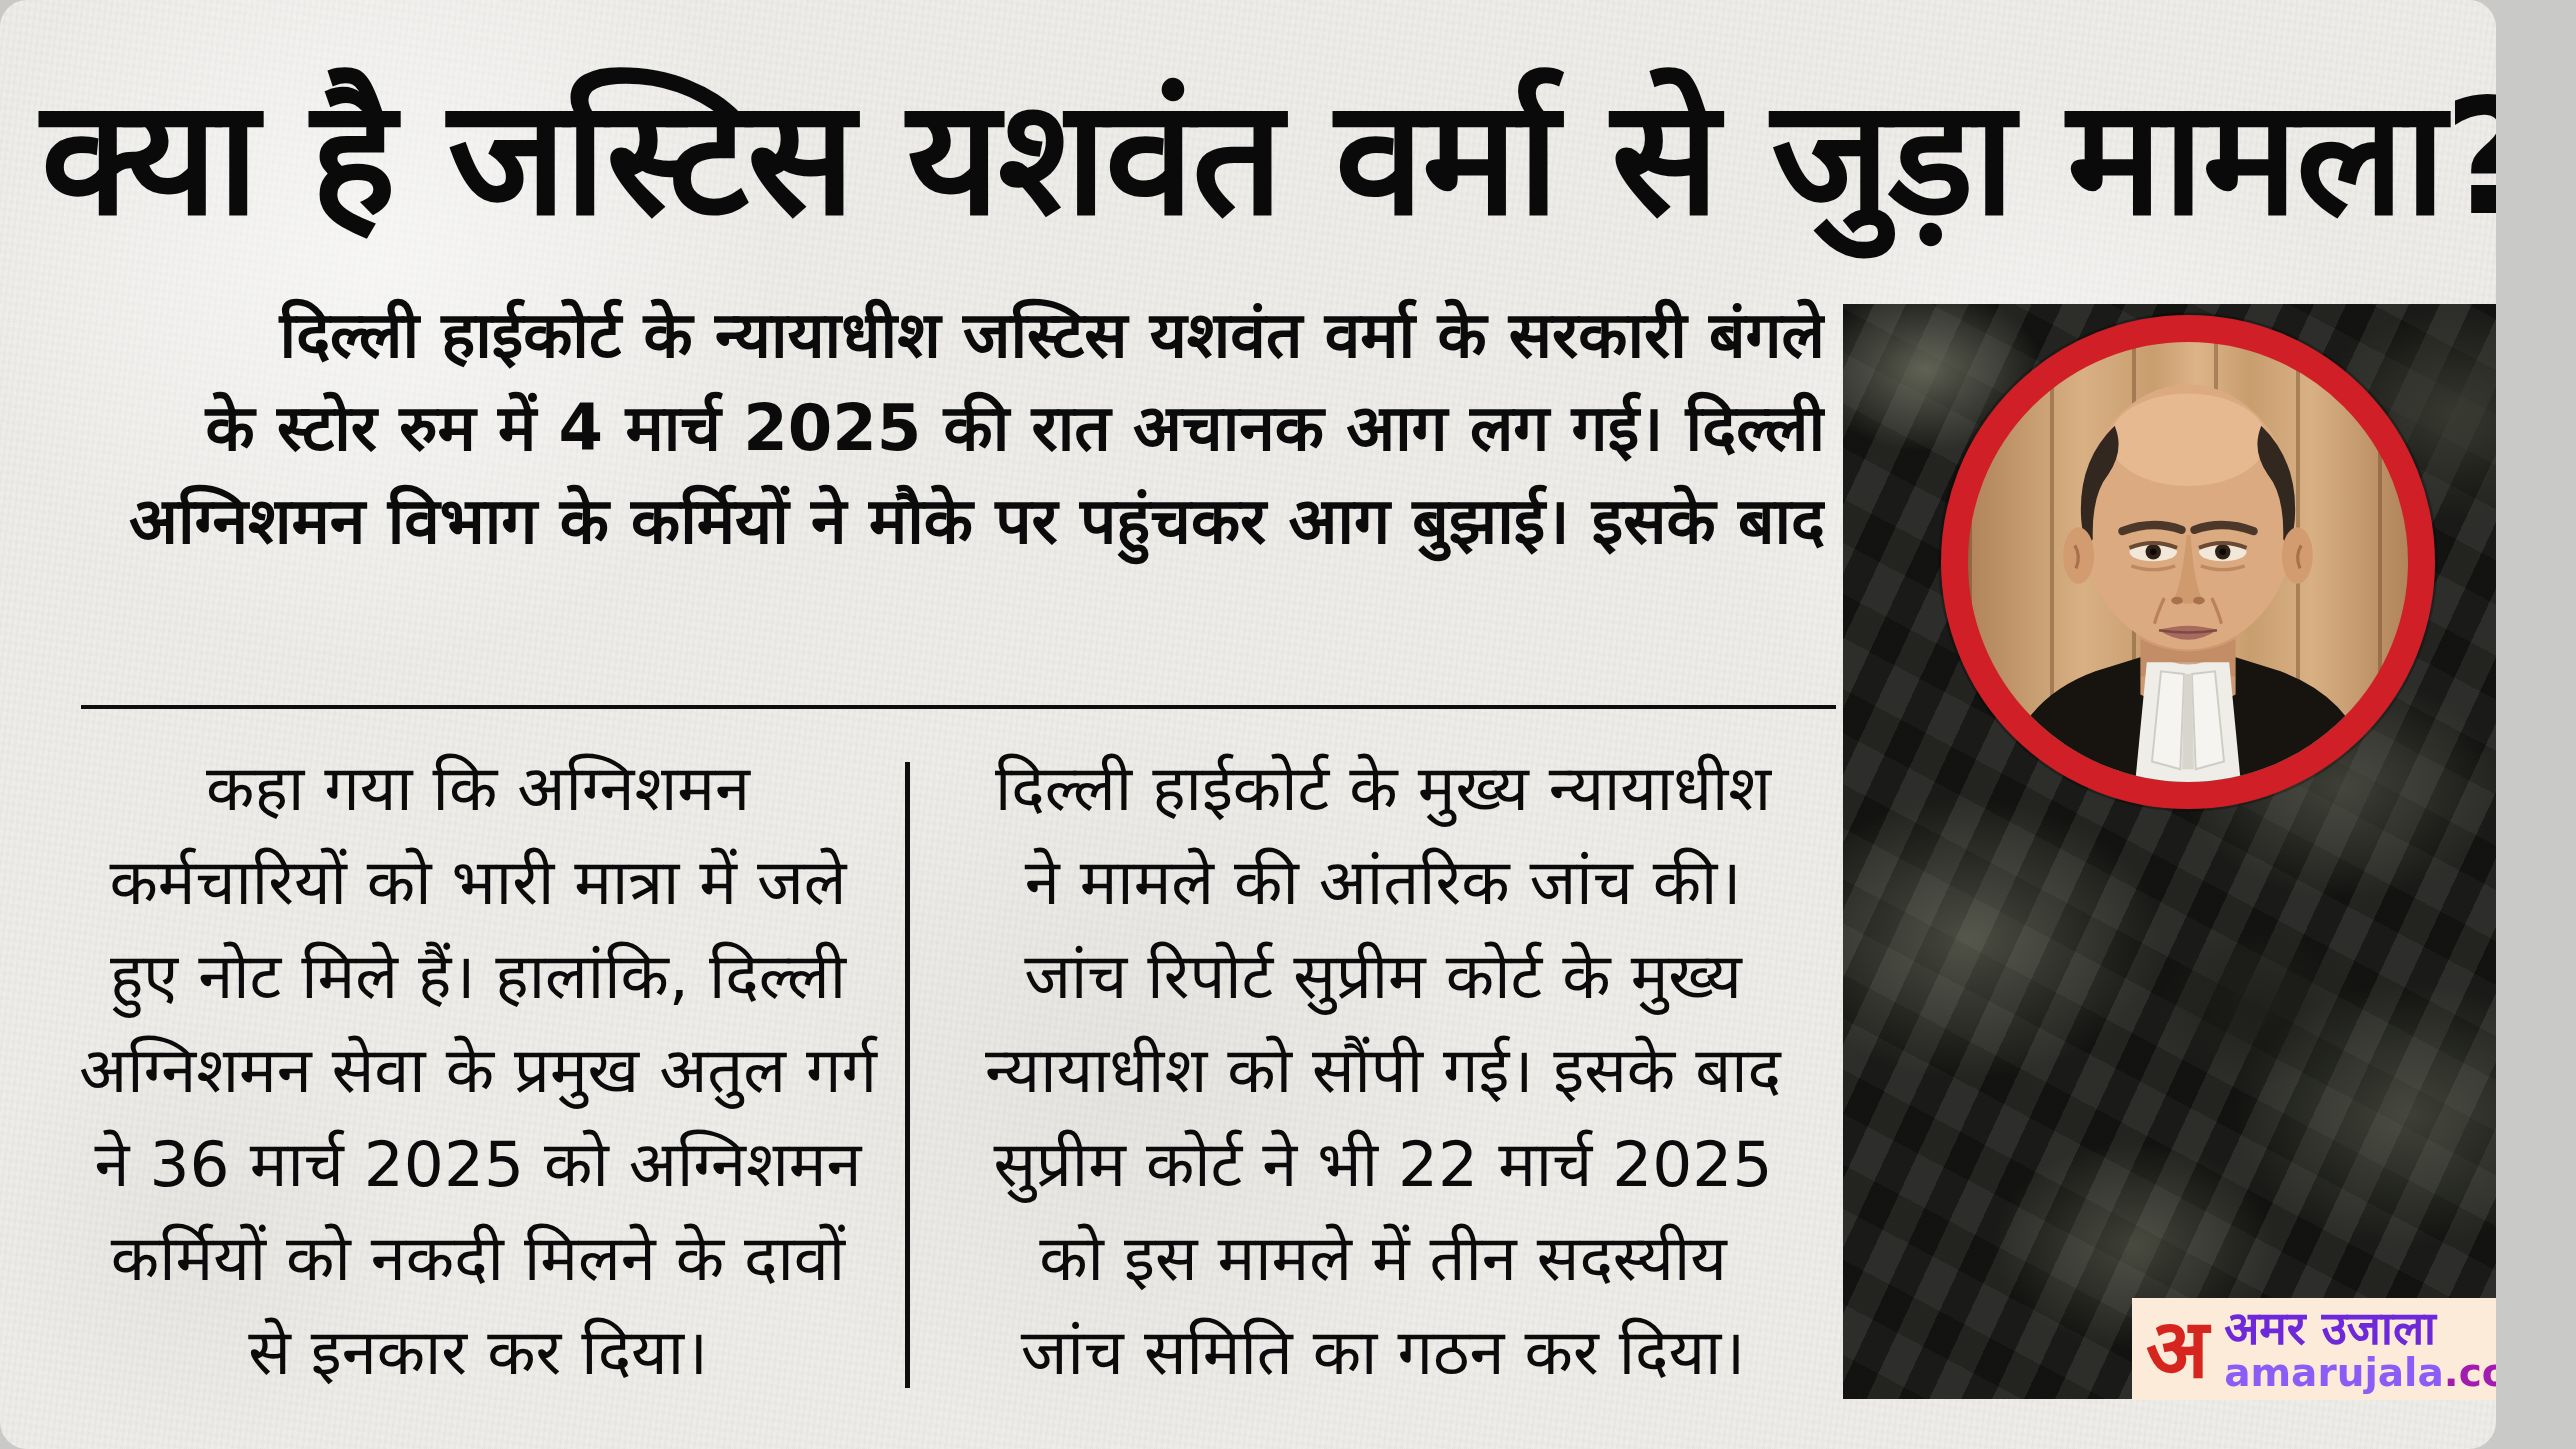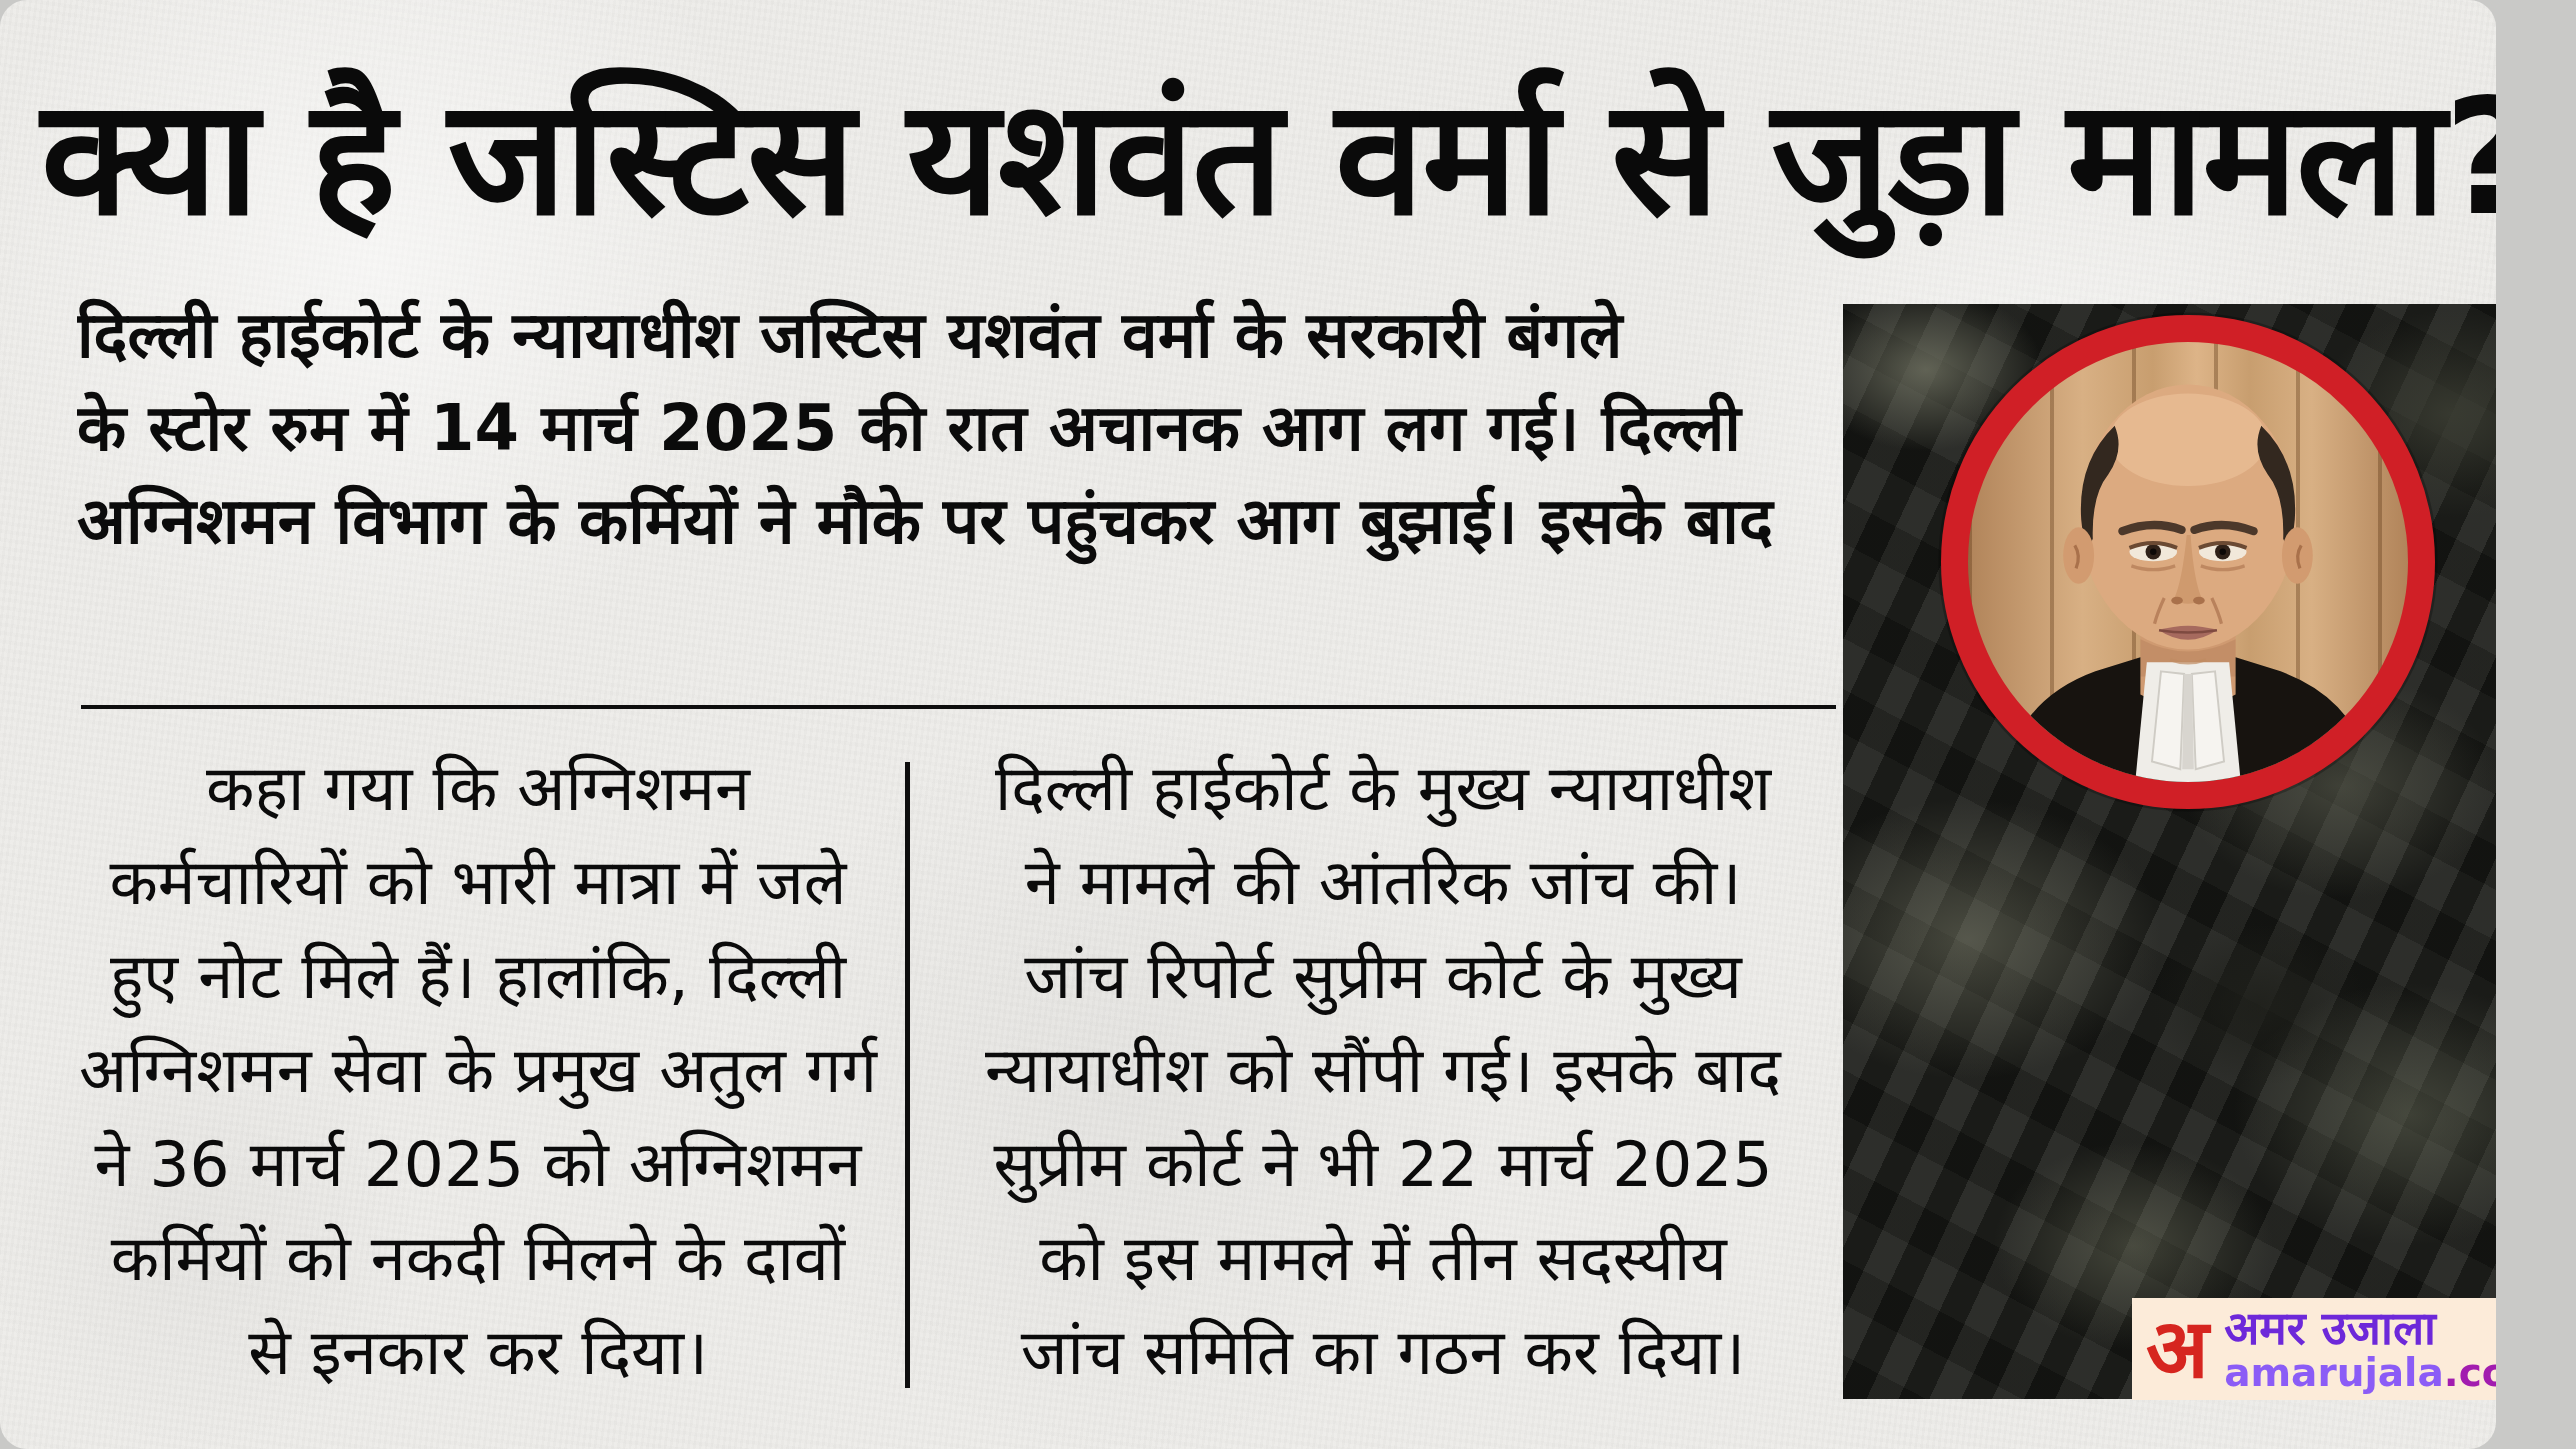--- a/index.html
+++ b/index.html
@@ -18,21 +18,21 @@
     border-radius:27px;
   }
   .headline{
     position:absolute;left:0;top:19.3px;width:2576px;height:277px;
     font-size:160px;font-weight:bold;text-align:center;line-height:277px;
     letter-spacing:-1.9px;white-space:nowrap;overflow:hidden;color:#0a0a0a;
   }
   .intro{position:absolute;left:77px;top:289px;width:1748px;}
   .intro .tline{
     height:93px;line-height:93px;font-size:64px;font-weight:bold;
-    text-align:left;white-space:nowrap;overflow:hidden;
+    text-align:right;white-space:nowrap;overflow:hidden;
   }
   .hdivider{position:absolute;left:81px;top:705px;width:1755px;height:3.9px;background:#0e0e0e;}
   .vdivider{position:absolute;left:905px;top:762px;width:4.5px;height:626px;background:#0e0e0e;}
   .column{position:absolute;top:742px;}
   .column .tline{
     height:94px;line-height:94px;font-size:63px;font-weight:normal;
     text-align:center;white-space:nowrap;overflow:hidden;
   }
   .column.left{left:64px;width:828px;}
   .column.right{left:937px;width:892px;}
@@ -75,21 +75,21 @@
 </style>
 </head>
 <body>
 
 <div id="canvas">
 
   <div class="headline">क्या है जस्टिस यशवंत वर्मा से जुड़ा मामला?</div>
 
   <div class="intro">
     <div class="tline">दिल्ली हाईकोर्ट के न्यायाधीश जस्टिस यशवंत वर्मा के सरकारी बंगले</div>
-    <div class="tline">के स्टोर रुम में 14 मार्च 2025 की रात अचानक आग लग गई। दिल्ली</div>
+    <div class="tline">के स्टोर रुम में 4 मार्च 2025 की रात अचानक आग लग गई। दिल्ली</div>
     <div class="tline">अग्निशमन विभाग के कर्मियों ने मौके पर पहुंचकर आग बुझाई। इसके बाद</div>
   </div>
 
   <div class="hdivider"></div>
 
   <div class="column left">
     <div class="tline">कहा गया कि अग्निशमन</div>
     <div class="tline">कर्मचारियों को भारी मात्रा में जले</div>
     <div class="tline">हुए नोट मिले हैं। हालांकि, दिल्ली</div>
     <div class="tline">अग्निशमन सेवा के प्रमुख अतुल गर्ग</div>

